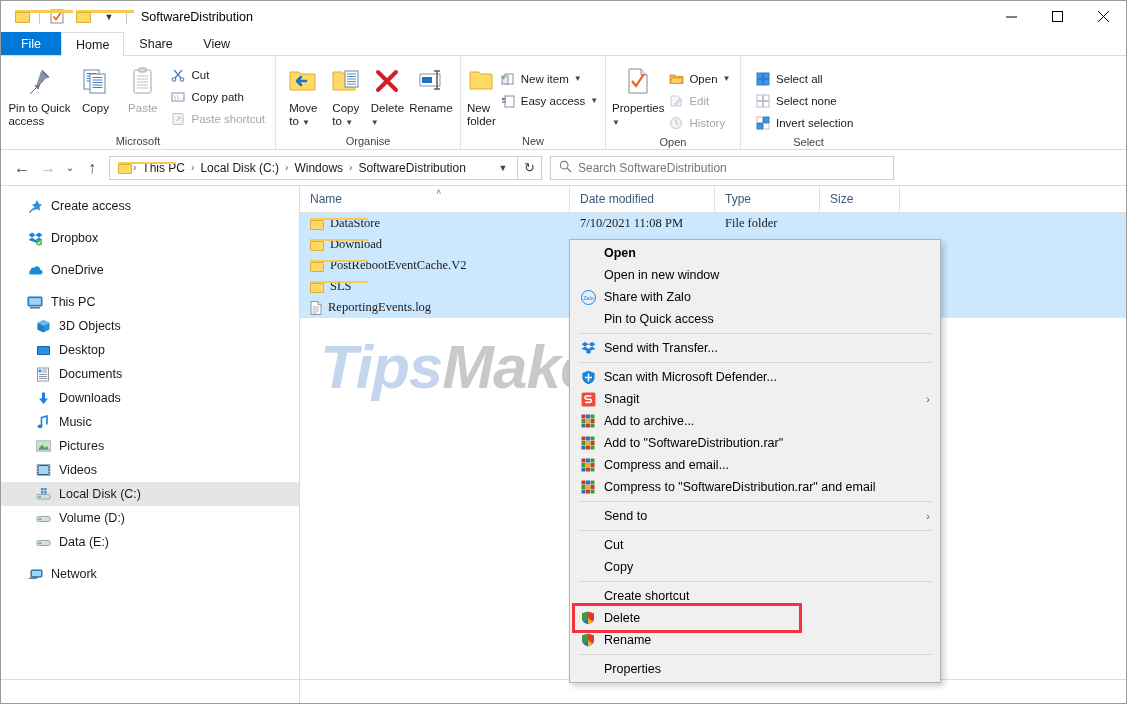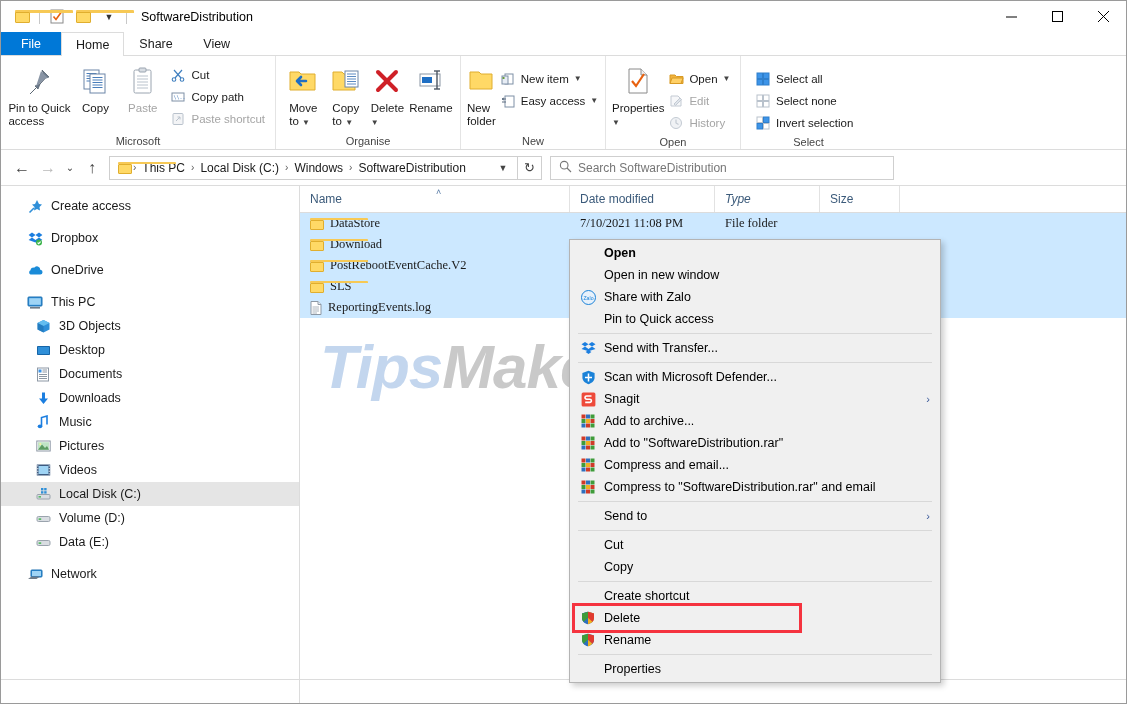--- a/index.html
+++ b/index.html
@@ -148,21 +148,21 @@
   .colhdr {
     display: flex; height: 27px; background: #ffffff; border-bottom: 1px solid #dcdcdc;
     position: relative;
   }
   .col {
     font-size: 12px; color: #3b5a7a; display: flex; align-items: center;
     padding-left: 10px; border-right: 1px solid #e2e2e2; cursor: default; position: relative;
   }
   .col.c-name { width: 270px; }
   .col.c-date { width: 145px; }
-  .col.c-type { width: 105px; font-style: italic; }
+  .col.c-type { width: 105px; }
   .col.c-size { width: 80px; }
   .sortmark {
     position: absolute; left: 136px; top: 1px; font-size: 9px; color: #5b7ea8;
   }
   .rows { position: relative; font-family: Liberation Serif, serif; }
   .row {
     display: flex; align-items: center; height: 21px; font-size: 12.5px; color: #1a1a1a;
     cursor: default;
   }
   .row.sel { background: #cce8ff; }

